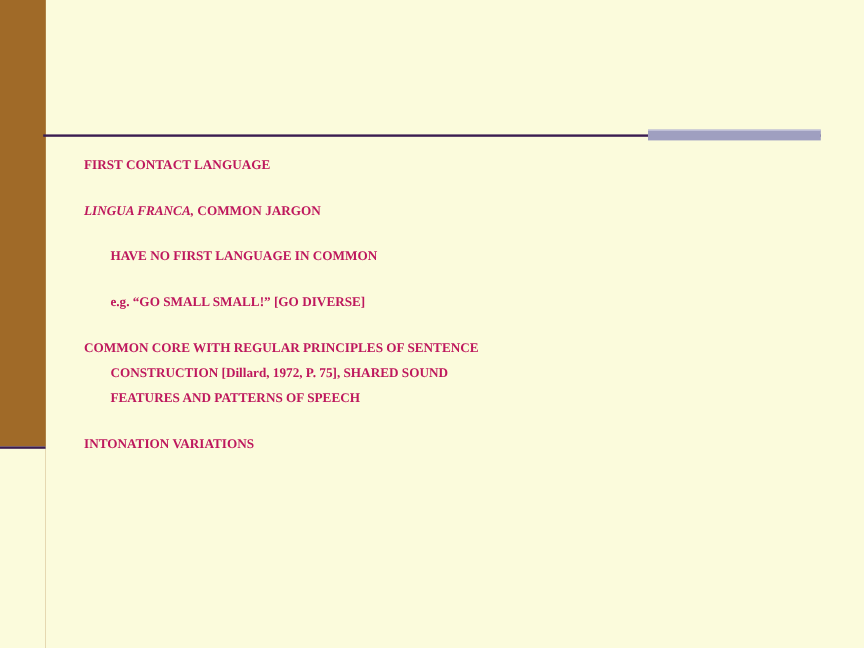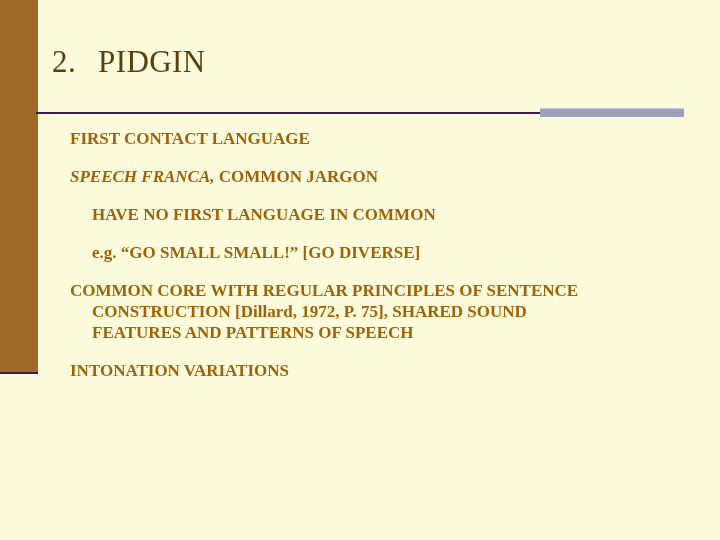--- a/index.html
+++ b/index.html
@@ -95,23 +95,23 @@
   }
   
   .body-block {
     position: absolute;
     left: 70px;
     top: 128px;
     width: 640px;
   }
   .para {
     font-family: "Liberation Serif", serif;
-    font-size: 17px;
+    font-size: 11px;
     font-weight: bold;
-    color: #a16207;
+    color: #be185d;
     line-height: 21px;
     margin: 0 0 17px 0;
     text-indent: 0;
     padding-left: 0;
   }
   .para .cont {
     display: block;
     padding-left: 22px;
   }
   .para em {
@@ -122,35 +122,32 @@
 <body>
 
 <div class="slide">
 
   <div class="left-bar">
     <div class="left-bar-inner"></div>
     <div class="left-bar-lower"></div>
     <div class="left-bar-darkline"></div>
   </div>
 
-  <div class="title-area">
-    <div class="title-text"><span class="title-number">2.</span><span>PIDGIN</span></div>
-  </div>
 
   <div class="rule"></div>
   <div class="rule-accent"></div>
 
   <div class="body-block">
 
     <p class="para">
       <span>FIRST CONTACT LANGUAGE</span>
     </p>
 
     <p class="para">
-      <em>SPEECH FRANCA,</em><span> COMMON JARGON</span>
+      <em>LINGUA FRANCA,</em><span> COMMON JARGON</span>
     </p>
 
     <p class="para">
       <span class="cont">HAVE NO FIRST LANGUAGE IN COMMON</span>
     </p>
 
 
     <p class="para">
       <span class="cont">e.g. “GO SMALL SMALL!” [GO DIVERSE]</span>
     </p>

